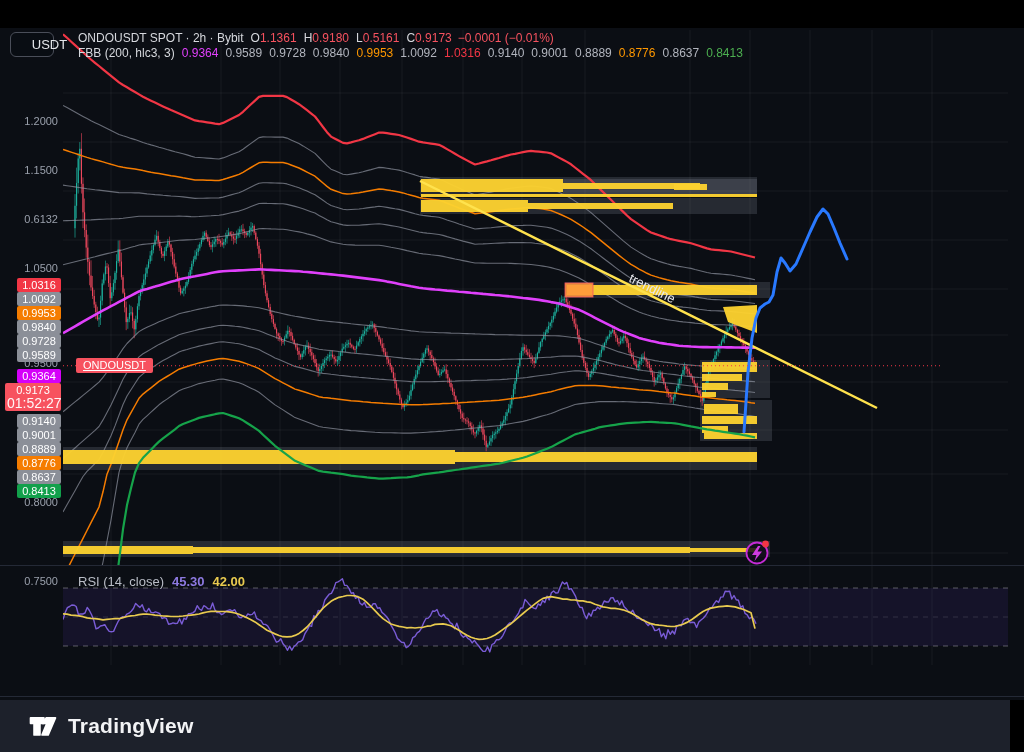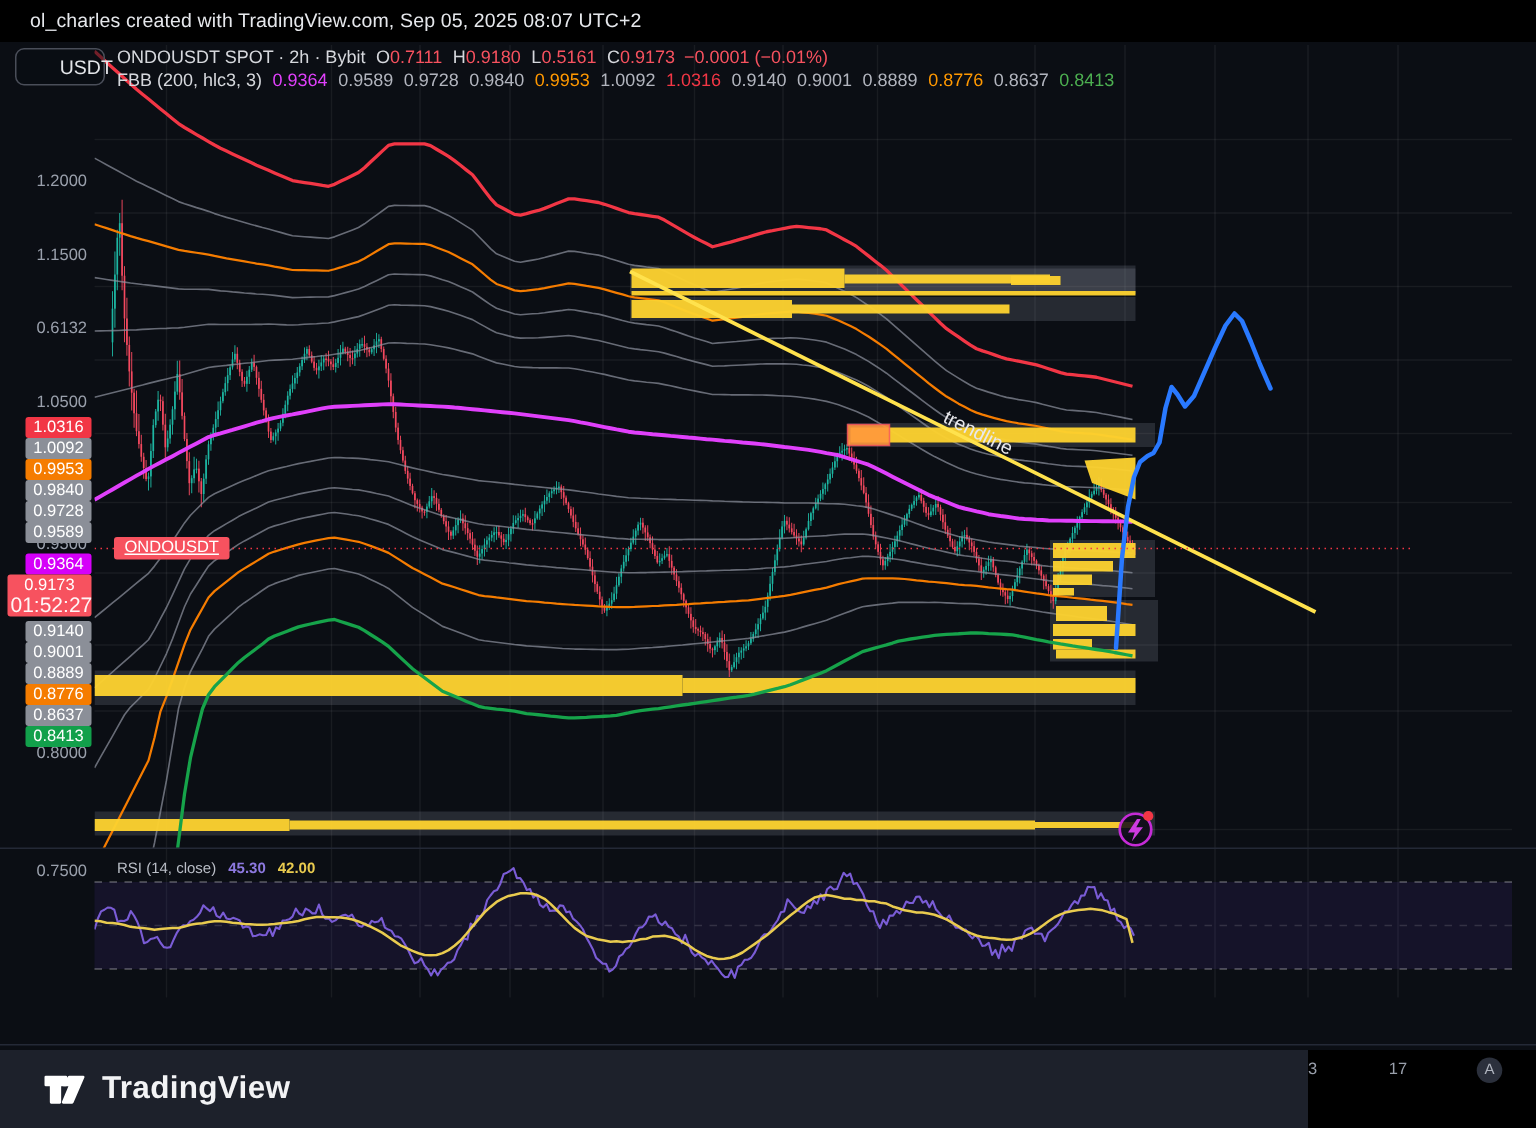--- a/index.html
+++ b/index.html
@@ -4,21 +4,21 @@
 <style>
   html,body{margin:0;padding:0;background:#000;}
   *{box-sizing:border-box;}
   body{font-family:"Liberation Sans",sans-serif;-webkit-font-smoothing:antialiased;}
   #stage{position:relative;width:1024px;height:752px;background:#000;overflow:hidden;}
   .abs{position:absolute;}
   #attribution{left:20px;top:6px;font-size:13px;color:#e6e8ec;letter-spacing:.1px;}
   #chart-region{left:0;top:28px;width:1024px;height:672px;background:#0b0e14;}
   #chart-svg{left:0;top:0;}
   
-  #usdt-btn{left:10px;top:4px;width:60px;height:25px;border:1px solid #4a4e59;border-radius:6px;
+  #usdt-btn{left:10px;top:4px;width:44px;height:25px;border:1px solid #4a4e59;border-radius:6px;
     color:#e3e5e9;font-size:13px;display:flex;align-items:center;justify-content:center;background:rgba(10,12,18,.55);cursor:pointer;padding-left:35px;}
   #legend{left:78px;top:3px;line-height:15px;font-size:12px;color:#d6d8dd;white-space:nowrap;}
   .lrow{height:15px;}
   .ohlc-l{color:#d6d8dd;margin-left:7px;}
   .ohlc-v{color:#f7525f;}
   .chg{color:#f7525f;margin-left:6px;}
   .fbbv{margin-left:7px;}
   
   .tick-label{color:#9aa0ac;font-size:11px;}
   #left-axis{left:0;top:28px;width:62px;height:640px;cursor:ns-resize;}
@@ -33,33 +33,32 @@
   .r-tick{position:absolute;right:20px;transform:translateY(-50%);}
   .r-badge{position:absolute;right:18px;transform:translateY(-50%);font-size:11px;font-weight:bold;
     padding:1px 6px;border-radius:2px;color:#fff;}
   
   #time-axis{left:0;top:668px;width:1024px;height:32px;border-top:1px solid #242936;cursor:ew-resize;}
   .t-label{position:absolute;top:10px;transform:translateX(-50%);font-size:11px;color:#9aa0ac;}
   .t-major{color:#dfe2e8;font-weight:bold;}
   .axis-circle{position:absolute;top:8px;width:17px;height:17px;border-radius:50%;background:#2b303c;
     color:#aeb3bd;font-size:10px;display:flex;align-items:center;justify-content:center;transform:translateX(-50%);cursor:pointer;}
   
-  #rsi-legend{left:78px;top:546px;font-size:10px;color:#b9bdc6;}
+  #rsi-legend{left:78px;top:546px;font-size:13px;color:#b9bdc6;}
   #rsi-v1{color:#8d79e0;font-weight:bold;margin-left:8px;}
   #rsi-v2{color:#e9cb4f;font-weight:bold;margin-left:8px;}
   
-  #footer{left:0;top:700px;width:872px;height:52px;background:#1d212b;display:flex;align-items:center;text-align:right;}
+  #footer{left:0;top:700px;width:1010px;height:52px;background:#1d212b;display:flex;align-items:center;text-align:right;}
   #tv-logo{margin-left:27px;}
   #tv-name{color:#f2f3f5;font-size:21px;font-weight:bold;margin-left:9px;letter-spacing:.2px;}
 </style>
 </head>
 <body>
 
 <div id="stage">
-  <div class="abs" id="attribution">ol_charles created with TradingView.com, Sep 05, 2025 08:07 UTC+2</div>
 
   <div class="abs" id="chart-region">
     <svg class="abs" id="chart-svg" width="1024" height="672" viewBox="0 28 1024 672">
         <defs>
           <clipPath id="mainClip">
             <rect x="63" y="30" width="945" height="535"></rect>
           </clipPath>
           <clipPath id="rsiClip">
             <rect x="63" y="567" width="945" height="98"></rect>
           </clipPath>
@@ -1011,21 +1010,21 @@
         <g clip-path="url(#rsiClip)">
           <path d="M63.0 619.6L65.2 612.5L67.4 607.6L69.6 606.5L71.8 605.0L74.0 605.2L76.2 606.5L78.4 614.5L80.6 613.9L82.8 614.0L85.0 613.0L87.2 607.4L89.4 610.5L91.6 614.7L93.8 620.3L96.0 628.8L98.2 628.0L100.4 626.0L102.6 625.5L104.8 624.6L107.0 628.5L109.2 631.4L111.4 631.8L113.6 631.4L115.8 626.3L118.0 621.7L120.2 618.4L122.4 616.8L124.6 617.1L126.8 614.1L129.0 613.2L131.2 611.2L133.4 608.5L135.6 603.5L137.8 605.6L140.0 607.4L142.2 604.8L144.4 610.6L146.6 611.8L148.8 608.4L151.0 612.4L153.2 612.9L155.4 611.9L157.6 612.6L159.8 613.7L162.0 618.5L164.2 617.6L166.4 618.4L168.6 624.2L170.8 623.8L173.0 622.9L175.2 623.5L177.4 623.3L179.6 618.8L181.8 624.0L184.0 618.3L186.2 619.3L188.4 613.7L190.6 613.5L192.8 612.9L195.0 611.1L197.2 605.7L199.4 609.0L201.6 610.3L203.8 605.7L206.0 606.9L208.2 608.9L210.4 608.9L212.6 603.0L214.8 609.6L217.0 612.5L219.2 612.3L221.4 614.6L223.6 613.6L225.8 611.5L228.0 610.4L230.2 609.8L232.4 611.1L234.6 609.7L236.8 613.7L239.0 617.2L241.2 617.8L243.4 615.7L245.6 617.4L247.8 613.9L250.0 614.9L252.2 614.4L254.4 611.9L256.6 618.4L258.8 619.7L261.0 620.6L263.2 624.2L265.4 624.4L267.6 625.8L269.8 629.3L272.0 633.2L274.2 637.8L276.4 642.2L278.6 641.3L280.8 638.8L283.0 643.7L285.2 646.1L287.4 650.3L289.6 646.2L291.8 650.2L294.0 646.5L296.2 644.7L298.4 641.9L300.6 641.5L302.8 639.6L305.0 633.5L307.2 630.1L309.4 625.6L311.6 626.4L313.8 615.7L316.0 617.4L318.2 610.5L320.4 611.1L322.6 607.9L324.8 600.0L327.0 597.0L329.2 594.2L331.4 593.4L333.6 589.1L335.8 582.6L338.0 581.8L340.2 580.5L342.4 578.8L344.6 585.4L346.8 585.4L349.0 588.4L351.2 593.3L353.4 592.7L355.6 598.4L357.8 596.3L360.0 603.3L362.2 604.9L364.4 602.6L366.6 607.3L368.8 607.1L371.0 607.1L373.2 603.6L375.4 603.8L377.6 608.2L379.8 607.7L382.0 612.4L384.2 614.2L386.4 616.5L388.6 619.5L390.8 624.8L393.0 628.6L395.2 632.8L397.4 638.5L399.6 640.4L401.8 642.4L404.0 642.5L406.2 647.7L408.4 646.4L410.6 643.9L412.8 637.6L415.0 636.3L417.2 632.8L419.4 631.4L421.6 627.8L423.8 622.5L426.0 618.5L428.2 618.1L430.4 615.7L432.6 611.0L434.8 611.2L437.0 609.6L439.2 615.0L441.4 616.7L443.6 614.4L445.8 617.9L448.0 618.8L450.2 622.7L452.4 624.2L454.6 628.8L456.8 623.2L459.0 629.4L461.2 635.0L463.4 637.3L465.6 635.6L467.8 638.3L470.0 639.6L472.2 642.9L474.4 640.4L476.6 643.5L478.8 646.0L481.0 649.1L483.2 651.4L485.4 651.3L487.6 646.8L489.8 651.9L492.0 644.5L494.2 643.3L496.4 639.8L498.6 639.8L500.8 638.5L503.0 635.3L505.2 630.7L507.4 625.2L509.6 622.9L511.8 622.9L514.0 620.2L516.2 616.5L518.4 613.5L520.6 608.2L522.8 607.7L525.0 599.5L527.2 601.9L529.4 604.6L531.6 606.8L533.8 608.1L536.0 608.7L538.2 603.9L540.4 605.4L542.6 600.5L544.8 602.5L547.0 596.2L549.2 599.9L551.4 592.8L553.6 591.0L555.8 593.0L558.0 592.7L560.2 587.1L562.4 581.9L564.6 584.1L566.8 582.4L569.0 589.3L571.2 588.6L573.4 592.4L575.6 596.4L577.8 603.3L580.0 607.4L582.2 607.5L584.4 614.5L586.6 618.7L588.8 613.1L591.0 616.2L593.2 610.3L595.4 610.4L597.6 607.2L599.8 609.0L602.0 605.8L604.2 601.0L606.4 602.0L608.6 602.0L610.8 597.9L613.0 597.7L615.2 601.8L617.4 600.5L619.6 604.8L621.8 600.8L624.0 606.4L626.2 608.7L628.4 611.6L630.6 612.9L632.8 610.3L635.0 615.0L637.2 618.4L639.4 618.5L641.6 619.9L643.8 619.7L646.0 623.1L648.2 625.6L650.4 623.4L652.6 626.0L654.8 630.6L657.0 630.3L659.2 628.6L661.4 636.7L663.6 633.3L665.8 638.8L668.0 629.7L670.2 634.3L672.4 631.0L674.6 634.0L676.8 625.8L679.0 625.0L681.2 625.9L683.4 620.4L685.6 619.1L687.8 618.4L690.0 622.7L692.2 622.3L694.4 622.5L696.6 627.5L698.8 622.0L701.0 620.0L703.2 618.3L705.4 615.8L707.6 612.1L709.8 607.6L712.0 607.5L714.2 603.6L716.4 600.8L718.6 602.4L720.8 597.1L723.0 596.9L725.2 591.2L727.4 591.5L729.6 591.3L731.8 599.0L734.0 595.5L736.2 599.8L738.4 600.3L740.6 607.4L742.8 605.8L745.0 613.4L747.2 614.8L749.4 618.7L751.6 617.0L753.8 619.0L756.0 623.8" fill="none" stroke="#7a5cd6" stroke-width="1.4" stroke-linejoin="round"></path>
           <path d="M63.0 613.8L67.0 614.2L71.0 615.1L75.0 615.4L79.0 615.9L83.0 616.7L87.0 617.9L91.0 618.3L95.0 618.6L99.0 619.1L103.0 619.9L107.0 619.4L111.0 619.0L115.0 618.6L119.0 618.7L123.0 617.6L127.0 616.5L131.0 615.8L135.0 615.5L139.0 614.6L143.0 614.1L147.0 614.2L151.0 614.5L155.0 615.1L159.0 615.5L163.0 616.0L167.0 616.2L171.0 616.5L175.0 616.5L179.0 616.4L183.0 616.0L187.0 615.5L191.0 615.1L195.0 614.7L199.0 614.0L203.0 612.9L207.0 612.0L211.0 611.4L215.0 611.3L219.0 611.5L223.0 611.5L227.0 611.6L231.0 612.2L235.0 613.0L239.0 614.3L243.0 616.0L247.0 617.8L251.0 619.7L255.0 621.9L259.0 624.7L263.0 627.4L267.0 630.2L271.0 632.1L275.0 633.9L279.0 635.5L283.0 636.7L287.0 636.9L291.0 636.7L295.0 635.4L299.0 633.4L303.0 630.5L307.0 627.0L311.0 622.5L315.0 617.6L319.0 612.9L323.0 608.2L327.0 604.6L331.0 601.3L335.0 599.1L339.0 597.3L343.0 596.5L347.0 595.5L351.0 595.5L355.0 595.8L359.0 597.2L363.0 599.2L367.0 602.6L371.0 606.5L375.0 610.6L379.0 614.8L383.0 618.6L387.0 621.4L391.0 624.0L395.0 625.2L399.0 626.4L403.0 627.0L407.0 627.8L411.0 627.5L415.0 628.0L419.0 627.5L423.0 627.3L427.0 626.2L431.0 625.8L435.0 624.4L439.0 624.1L443.0 623.9L447.0 624.7L451.0 625.8L455.0 627.9L459.0 630.2L463.0 633.0L467.0 635.3L471.0 637.3L475.0 638.5L479.0 639.3L483.0 639.2L487.0 638.5L491.0 637.0L495.0 635.0L499.0 632.2L503.0 629.4L507.0 626.5L511.0 623.7L515.0 620.3L519.0 616.9L523.0 613.5L527.0 610.2L531.0 607.1L535.0 603.9L539.0 600.9L543.0 598.4L547.0 597.4L551.0 596.7L555.0 597.4L559.0 598.1L563.0 599.1L567.0 599.1L571.0 600.0L575.0 600.0L579.0 600.8L583.0 600.9L587.0 601.9L591.0 602.4L595.0 604.3L599.0 605.5L603.0 606.9L607.0 607.5L611.0 608.4L615.0 608.3L619.0 609.0L623.0 609.8L627.0 611.3L631.0 612.9L635.0 615.2L639.0 617.6L643.0 620.2L647.0 622.1L651.0 623.7L655.0 624.6L659.0 625.2L663.0 625.5L667.0 626.2L671.0 626.5L675.0 626.3L679.0 625.5L683.0 624.2L687.0 622.4L691.0 620.1L695.0 617.2L699.0 614.2L703.0 611.5L707.0 609.6L711.0 608.1L715.0 607.3L719.0 606.7L723.0 606.3L727.0 605.9L731.0 606.3L735.0 606.9L739.0 608.1L743.0 609.2L747.0 611.0L751.0 612.8L755.0 628.6" fill="none" stroke="#e9cb4f" stroke-width="1.7" stroke-linejoin="round"></path>
         </g>
       </svg>
 
     <div class="abs" id="usdt-btn">USDT</div>
 
     <div class="abs" id="legend">
       <div class="lrow">
-        <span>ONDOUSDT SPOT · 2h · Bybit</span><span id="ohlc-wrap"><span class="ohlc-l">O</span><span class="ohlc-v">0.7111</span><span class="ohlc-l">H</span><span class="ohlc-v">0.9180</span><span class="ohlc-l">L</span><span class="ohlc-v">0.5161</span><span class="ohlc-l">C</span><span class="ohlc-v">0.9173</span></span><span class="chg">−0.0001 (−0.01%)</span>
+        <span>ONDOUSDT SPOT · 2h · Bybit</span><span id="ohlc-wrap"><span class="ohlc-l">O</span><span class="ohlc-v">1.1361</span><span class="ohlc-l">H</span><span class="ohlc-v">0.9180</span><span class="ohlc-l">L</span><span class="ohlc-v">0.5161</span><span class="ohlc-l">C</span><span class="ohlc-v">0.9173</span></span><span class="chg">−0.0001 (−0.01%)</span>
       </div>
       <div class="lrow">
         <span>FBB (200, hlc3, 3)</span><span id="fbb-wrap"><span class="fbbv" style="color: rgb(224, 64, 251);">0.9364</span><span class="fbbv" style="color: rgb(178, 181, 190);">0.9589</span><span class="fbbv" style="color: rgb(178, 181, 190);">0.9728</span><span class="fbbv" style="color: rgb(178, 181, 190);">0.9840</span><span class="fbbv" style="color: rgb(255, 152, 0);">0.9953</span><span class="fbbv" style="color: rgb(178, 181, 190);">1.0092</span><span class="fbbv" style="color: rgb(242, 54, 69);">1.0316</span><span class="fbbv" style="color: rgb(178, 181, 190);">0.9140</span><span class="fbbv" style="color: rgb(178, 181, 190);">0.9001</span><span class="fbbv" style="color: rgb(178, 181, 190);">0.8889</span><span class="fbbv" style="color: rgb(255, 152, 0);">0.8776</span><span class="fbbv" style="color: rgb(178, 181, 190);">0.8637</span><span class="fbbv" style="color: rgb(76, 175, 80);">0.8413</span></span>
       </div>
     </div>
 
     <div class="abs" id="left-axis">
         <div class="tick-label pl-tick" style="top: 65px;">1.2000</div>
         <div class="tick-label pl-tick" style="top: 114px;">1.1500</div>
         <div class="tick-label pl-tick" style="top: 163px;">0.6132</div>

